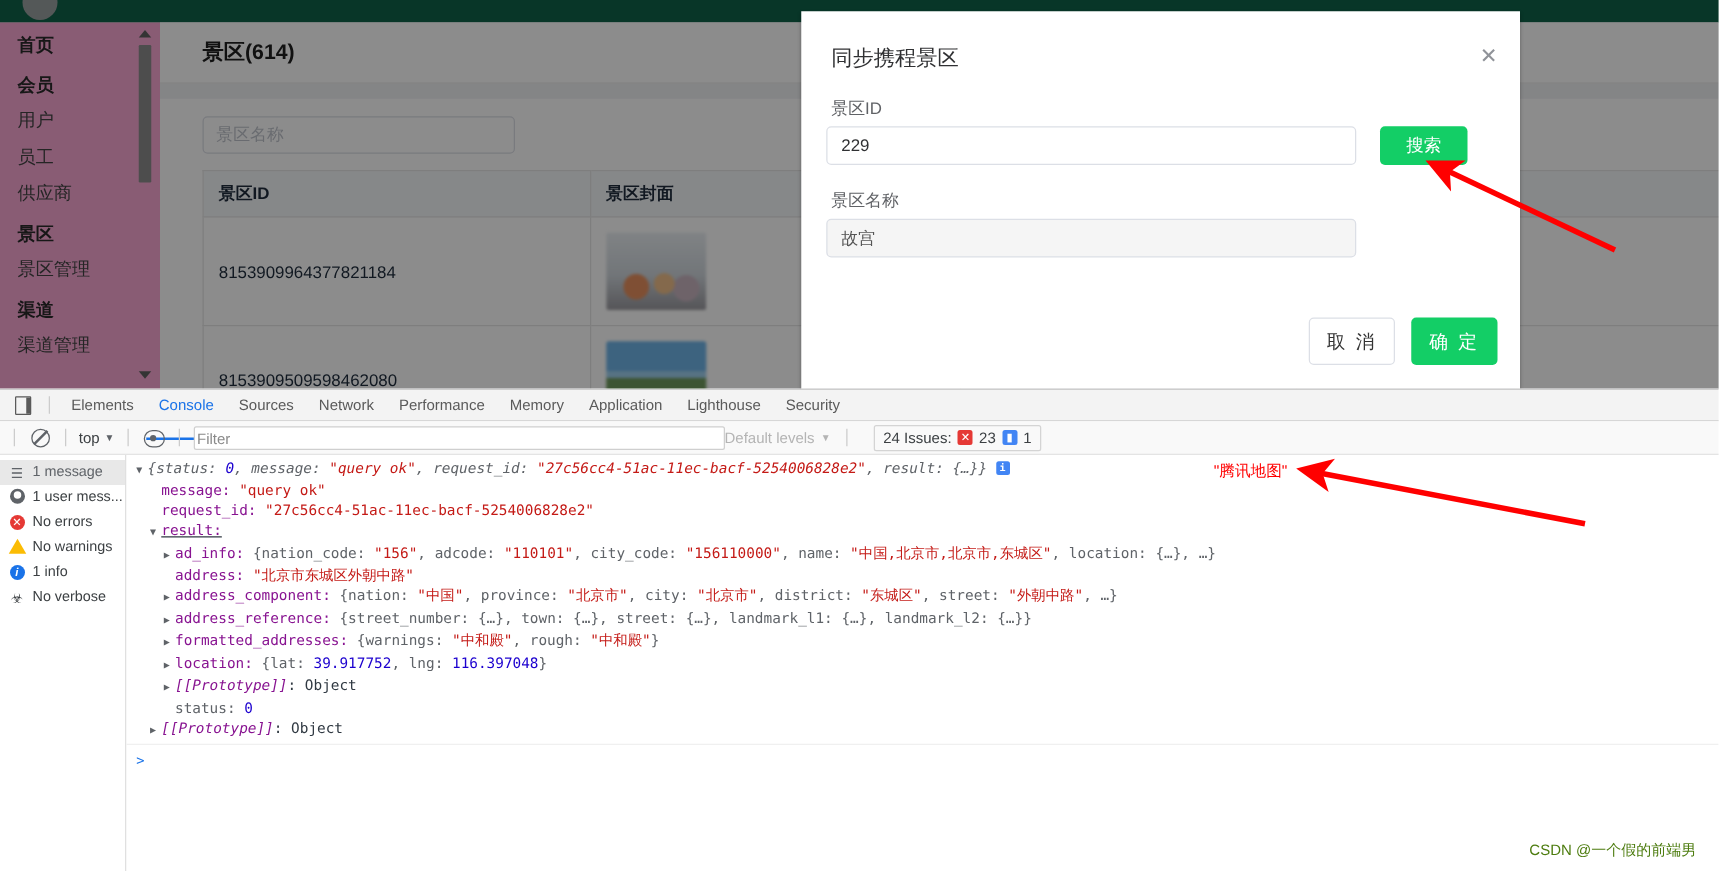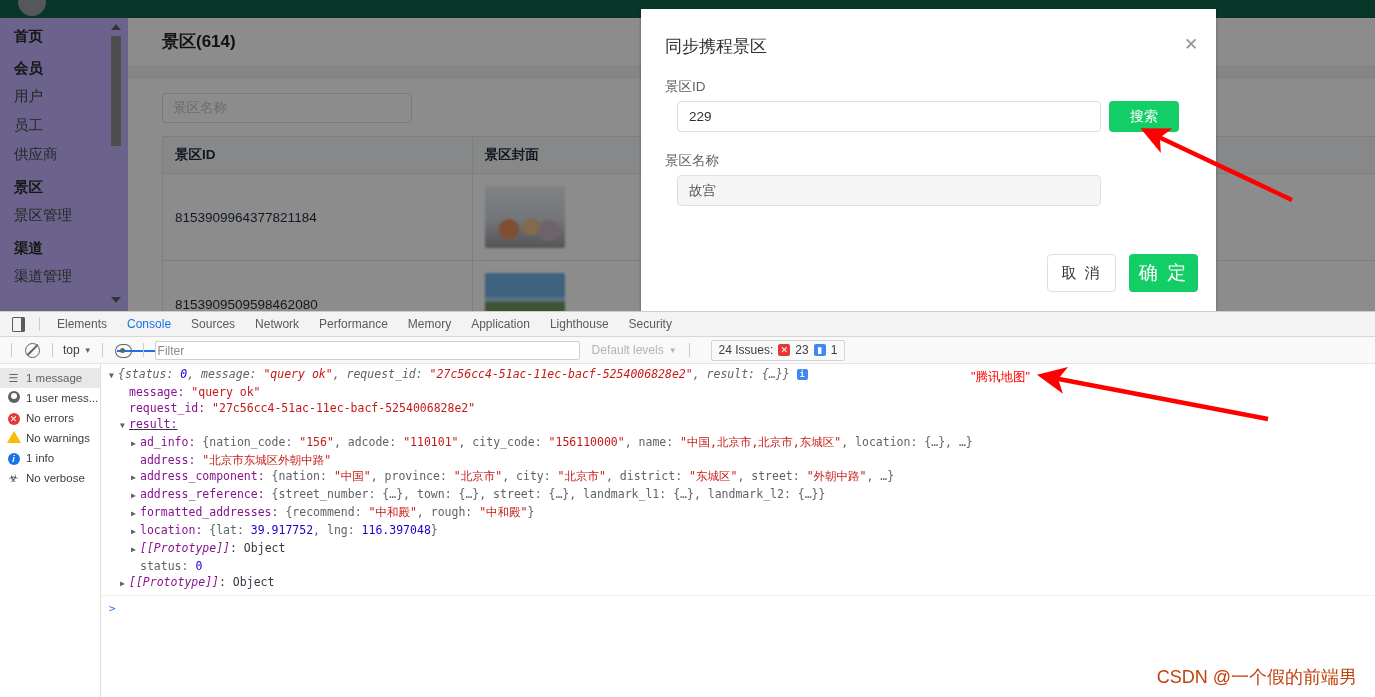--- a/index.html
+++ b/index.html
@@ -7,21 +7,21 @@
     width:1375px;height:697px;overflow:hidden;position:relative;
     font-family:"Liberation Sans","DejaVu Sans",sans-serif;
     background:#ffffff;
   }
 
   
   #page{position:absolute;left:0;top:0;width:1375px;height:311px;overflow:hidden;background:#f2f2f2;}
   .topbar{position:absolute;left:0;top:0;width:1375px;height:18px;background:#10634a;}
   .topbar .avatar{position:absolute;left:18px;top:-12px;width:28px;height:28px;border-radius:50%;background:#9aa0a0;}
 
-  .sidebar{position:absolute;left:0;top:18px;width:128px;height:293px;background:#c4b5fd;}
+  .sidebar{position:absolute;left:0;top:18px;width:128px;height:293px;background:#f9a8d4;}
   .side-group{font-weight:bold;color:#2a2a2a;font-size:14.5px;padding:9px 0 4px 14px;}
   .side-item{color:#444;font-size:14.5px;padding:5px 0 5px 14px;}
   .side-scroll{position:absolute;right:6px;top:4px;width:12px;height:285px;}
   .side-scroll .up,.side-scroll .dn{position:absolute;left:1px;width:0;height:0;border-left:5px solid transparent;border-right:5px solid transparent;}
   .side-scroll .up{top:2px;border-bottom:6px solid #606060;}
   .side-scroll .dn{bottom:4px;border-top:6px solid #606060;}
   .side-scroll .thumb{position:absolute;left:1px;top:14px;width:10px;height:110px;background:#8d8d8d;border-radius:1px;}
 
   .content{position:absolute;left:128px;top:18px;right:0;bottom:0;background:#f0f2f5;}
   .card-title{background:#fff;height:48px;line-height:48px;padding-left:34px;font-size:17px;font-weight:bold;color:#1f1f1f;border-bottom:1px solid #ececec;}
@@ -49,31 +49,31 @@
   
   #overlay{position:absolute;left:0;top:0;width:1375px;height:311px;background:rgba(0,0,0,.45);}
 
   
   #modal{position:absolute;left:641px;top:9px;width:575px;height:302px;background:#fff;
          box-shadow:0 1px 3px rgba(0,0,0,.3);}
   .m-title{font-size:17px;color:#303133;padding:26px 0 0 24px;}
   .m-close{position:absolute;right:16px;top:27px;width:18px;height:18px;color:#909399;font-size:17px;
            line-height:18px;text-align:center;cursor:pointer;}
   .m-label{font-size:13.5px;color:#606266;padding:20px 0 5px 24px;}
-  .m-row{display:flex;align-items:center;padding-left:36px;}
+  .m-row{display:flex;align-items:center;padding-left:20px;gap:11px;}
   .m-input{width:424px;height:31px;box-sizing:border-box;border:1px solid #dcdfe6;border-radius:4px;
            padding:0 11px;font-size:13.5px;color:#303133;font-family:"Liberation Sans",sans-serif;background:#fff;}
   .m-input.gray{background:#f5f5f5;color:#555;}
   .btn-search{margin-left:8px;width:70px;height:31px;border:none;border-radius:4px;background:#13ce66;
           color:#fff;font-size:14px;cursor:pointer;font-family:"Liberation Sans",sans-serif;}
   .m-footer{position:absolute;right:18px;bottom:19px;display:flex;gap:13px;}
   .btn-cancel{width:69px;height:38px;border:1px solid #dcdfe6;border-radius:4px;background:#fff;
           color:#333;font-size:15px;letter-spacing:2px;cursor:pointer;font-family:"Liberation Sans",sans-serif;}
   .btn-ok{width:69px;height:38px;border:none;border-radius:4px;background:#13ce66;
-          color:#fff;font-size:19px;letter-spacing:2px;cursor:pointer;font-family:"Liberation Sans",sans-serif;text-align:center;}
+          color:#fff;font-size:15px;letter-spacing:2px;cursor:pointer;font-family:"Liberation Sans",sans-serif;text-align:center;}
 
   
   #devtools{position:absolute;left:0;top:311px;width:1375px;height:386px;background:#fff;
             border-top:1px solid #cdcdcd;font-size:12px;color:#303942;}
   .dt-tabs{height:24px;display:flex;align-items:center;border-bottom:1px solid #d7d7d7;background:#f3f3f3;padding-left:6px;}
   .dock-ico{width:16px;height:16px;margin:0 6px 0 4px;position:relative;}
   .dock-ico i{position:absolute;left:2px;top:1px;width:11px;height:13px;border:1.4px solid #5a5a5a;border-radius:1px;}
   .dock-ico i:after{content:"";position:absolute;right:0;top:0;bottom:0;width:3.5px;background:#5a5a5a;}
   .vsep{width:1px;height:14px;background:#ccc;margin:0 7px;}
   .dt-tab{padding:16px 10px;height:24px;line-height:24px;color:#5a5a5a;font-size:12px;cursor:pointer;}
@@ -82,21 +82,21 @@
   .dt-toolbar{height:26px;display:flex;align-items:center;border-bottom:1px solid #e4e4e4;background:#f9f9f9;padding-left:4px;}
   .tb-ico{width:18px;height:18px;margin:0 4px;position:relative;cursor:pointer;}
   .ban{width:13px;height:13px;border:1.6px solid #5f6368;border-radius:50%;position:absolute;left:2px;top:2px;}
   .ban:after{content:"";position:absolute;left:-1px;top:4.6px;width:15px;height:1.6px;background:#5f6368;transform:rotate(-45deg);}
   .eye{position:absolute;left:1px;top:3px;width:15px;height:12px;border:1.6px solid #5f6368;border-radius:50%/60%;}
   .eye:after{content:"";position:absolute;left:4.2px;top:3.3px;width:5px;height:5px;border-radius:50%;background:#5f6368;}
   .ctx{display:flex;align-items:center;color:#3c4043;font-size:12px;padding:0 3px;cursor:pointer;}
   .ctx .dd{margin-left:4px;font-size:8px;color:#5f6368;}
   .filter-box{width:425px;height:19px;border:1px solid #cfcfcf;border-radius:2px;background:#fff;
        font-size:12px;color:#8a8a8a;padding:0 2px;box-sizing:border-box;line-height:19px;margin-left:4px;}
-  .levels{color:#b4b4b4;font-size:12px;margin-left:12px;display:flex;align-items:center;cursor:pointer;}
+  .levels{color:#b4b4b4;font-size:12px;display:flex;align-items:center;cursor:pointer;}
   .levels .dd{margin-left:5px;font-size:8px;}
   .issues{margin-left:14px;display:flex;align-items:center;gap:5px;border:1px solid #d4d4d4;border-radius:2px;
        height:19px;padding:0 7px;color:#3c4043;font-size:12px;cursor:pointer;}
   .badge-err{display:inline-block;width:12px;height:12px;border-radius:2px;background:#e53935;color:#fff;
        font-size:9px;line-height:12px;text-align:center;}
   .badge-info{display:inline-block;width:12px;height:12px;border-radius:2px;background:#4285f4;color:#fff;
        font-size:9px;line-height:12px;text-align:center;}
 
   .dt-main{display:flex;height:334px;}
   .dt-side{width:101px;border-right:1px solid #e0e0e0;padding-top:4px;box-sizing:border-box;background:#fff;}
@@ -125,21 +125,21 @@
   .it{font-style:italic;margin-top:40px;}
   .pk{color:#881391;font-style:italic;}
   .info-ico{display:inline-block;width:11px;height:11px;border-radius:2px;background:#4285f4;color:#fff;
        font-size:8px;line-height:11px;text-align:center;font-weight:bold;vertical-align:1px;}
   .prompt{padding:6px 0 0 8px;color:#1a73e8;font-size:11px;}
   .prompt .caret{font-family:"DejaVu Sans Mono",monospace;}
 
   
   .anno{position:absolute;pointer-events:none;}
   .anno-text{position:absolute;color:#ff0000;font-size:12.5px;font-family:"Liberation Sans",sans-serif;}
-  .watermark{position:absolute;right:18px;bottom:8px;color:#c2410c;font-size:18px;font-family:"Liberation Sans",sans-serif;}
+  .watermark{position:absolute;right:18px;bottom:8px;color:#4d7c0f;font-size:12px;font-family:"Liberation Sans",sans-serif;}
 </style>
 </head>
 <body>
 
 <div id="page">
 
   <div class="topbar">
     <div class="avatar"></div>
   </div>
 
@@ -307,21 +307,21 @@
     <div class="dt-console">
       <div class="log-entry" id="log-lines">
           <div class="ln" style="padding-left: 8px;"><span class="tri open"></span><span class="kd it">{status: </span><span class="n it">0</span><span class="kd it">, message: </span><span class="s it">"query ok"</span><span class="kd it">, request_id: </span><span class="s it">"27c56cc4-51ac-11ec-bacf-5254006828e2"</span><span class="kd it">, result: {…}}</span><span class="plain"> </span><span class="info-ico">i</span></div>
           <div class="ln" style="padding-left: 19px;"><span class="tri"></span><span class="k">message: </span><span class="s">"query ok"</span></div>
           <div class="ln" style="padding-left: 19px;"><span class="tri"></span><span class="k">request_id: </span><span class="s">"27c56cc4-51ac-11ec-bacf-5254006828e2"</span></div>
           <div class="ln" style="padding-left: 19px; text-decoration: underline;"><span class="tri open"></span><span class="k">result:</span></div>
           <div class="ln" style="padding-left: 30px;"><span class="tri closed"></span><span class="k">ad_info: </span><span class="kd">{nation_code: </span><span class="s">"156"</span><span class="kd">, adcode: </span><span class="s">"110101"</span><span class="kd">, city_code: </span><span class="s">"156110000"</span><span class="kd">, name: </span><span class="s">"中国,北京市,北京市,东城区"</span><span class="kd">, location: {…}, …}</span></div>
           <div class="ln" style="padding-left: 30px;"><span class="tri"></span><span class="k">address: </span><span class="s">"北京市东城区外朝中路"</span></div>
           <div class="ln" style="padding-left: 30px;"><span class="tri closed"></span><span class="k">address_component: </span><span class="kd">{nation: </span><span class="s">"中国"</span><span class="kd">, province: </span><span class="s">"北京市"</span><span class="kd">, city: </span><span class="s">"北京市"</span><span class="kd">, district: </span><span class="s">"东城区"</span><span class="kd">, street: </span><span class="s">"外朝中路"</span><span class="kd">, …}</span></div>
           <div class="ln" style="padding-left: 30px;"><span class="tri closed"></span><span class="k">address_reference: </span><span class="kd">{street_number: {…}, town: {…}, street: {…}, landmark_l1: {…}, landmark_l2: {…}}</span></div>
-          <div class="ln" style="padding-left: 30px;"><span class="tri closed"></span><span class="k">formatted_addresses: </span><span class="kd">{recommend: </span><span class="s">"中和殿"</span><span class="kd">, rough: </span><span class="s">"中和殿"</span><span class="kd">}</span></div>
+          <div class="ln" style="padding-left: 30px;"><span class="tri closed"></span><span class="k">formatted_addresses: </span><span class="kd">{warnings: </span><span class="s">"中和殿"</span><span class="kd">, rough: </span><span class="s">"中和殿"</span><span class="kd">}</span></div>
           <div class="ln" style="padding-left: 30px;"><span class="tri closed"></span><span class="k">location: </span><span class="kd">{lat: </span><span class="n">39.917752</span><span class="kd">, lng: </span><span class="n">116.397048</span><span class="kd">}</span></div>
           <div class="ln" style="padding-left: 30px;"><span class="tri closed"></span><span class="pk">[[Prototype]]</span><span class="plain">: Object</span></div>
           <div class="ln" style="padding-left: 30px;"><span class="tri"></span><span class="kd">status: </span><span class="n">0</span></div>
           <div class="ln" style="padding-left: 19px;"><span class="tri closed"></span><span class="pk">[[Prototype]]</span><span class="plain">: Object</span></div>
         </div>
       <div class="prompt">
         <span class="caret">&gt;</span>
       </div>
     </div>
   </div>

